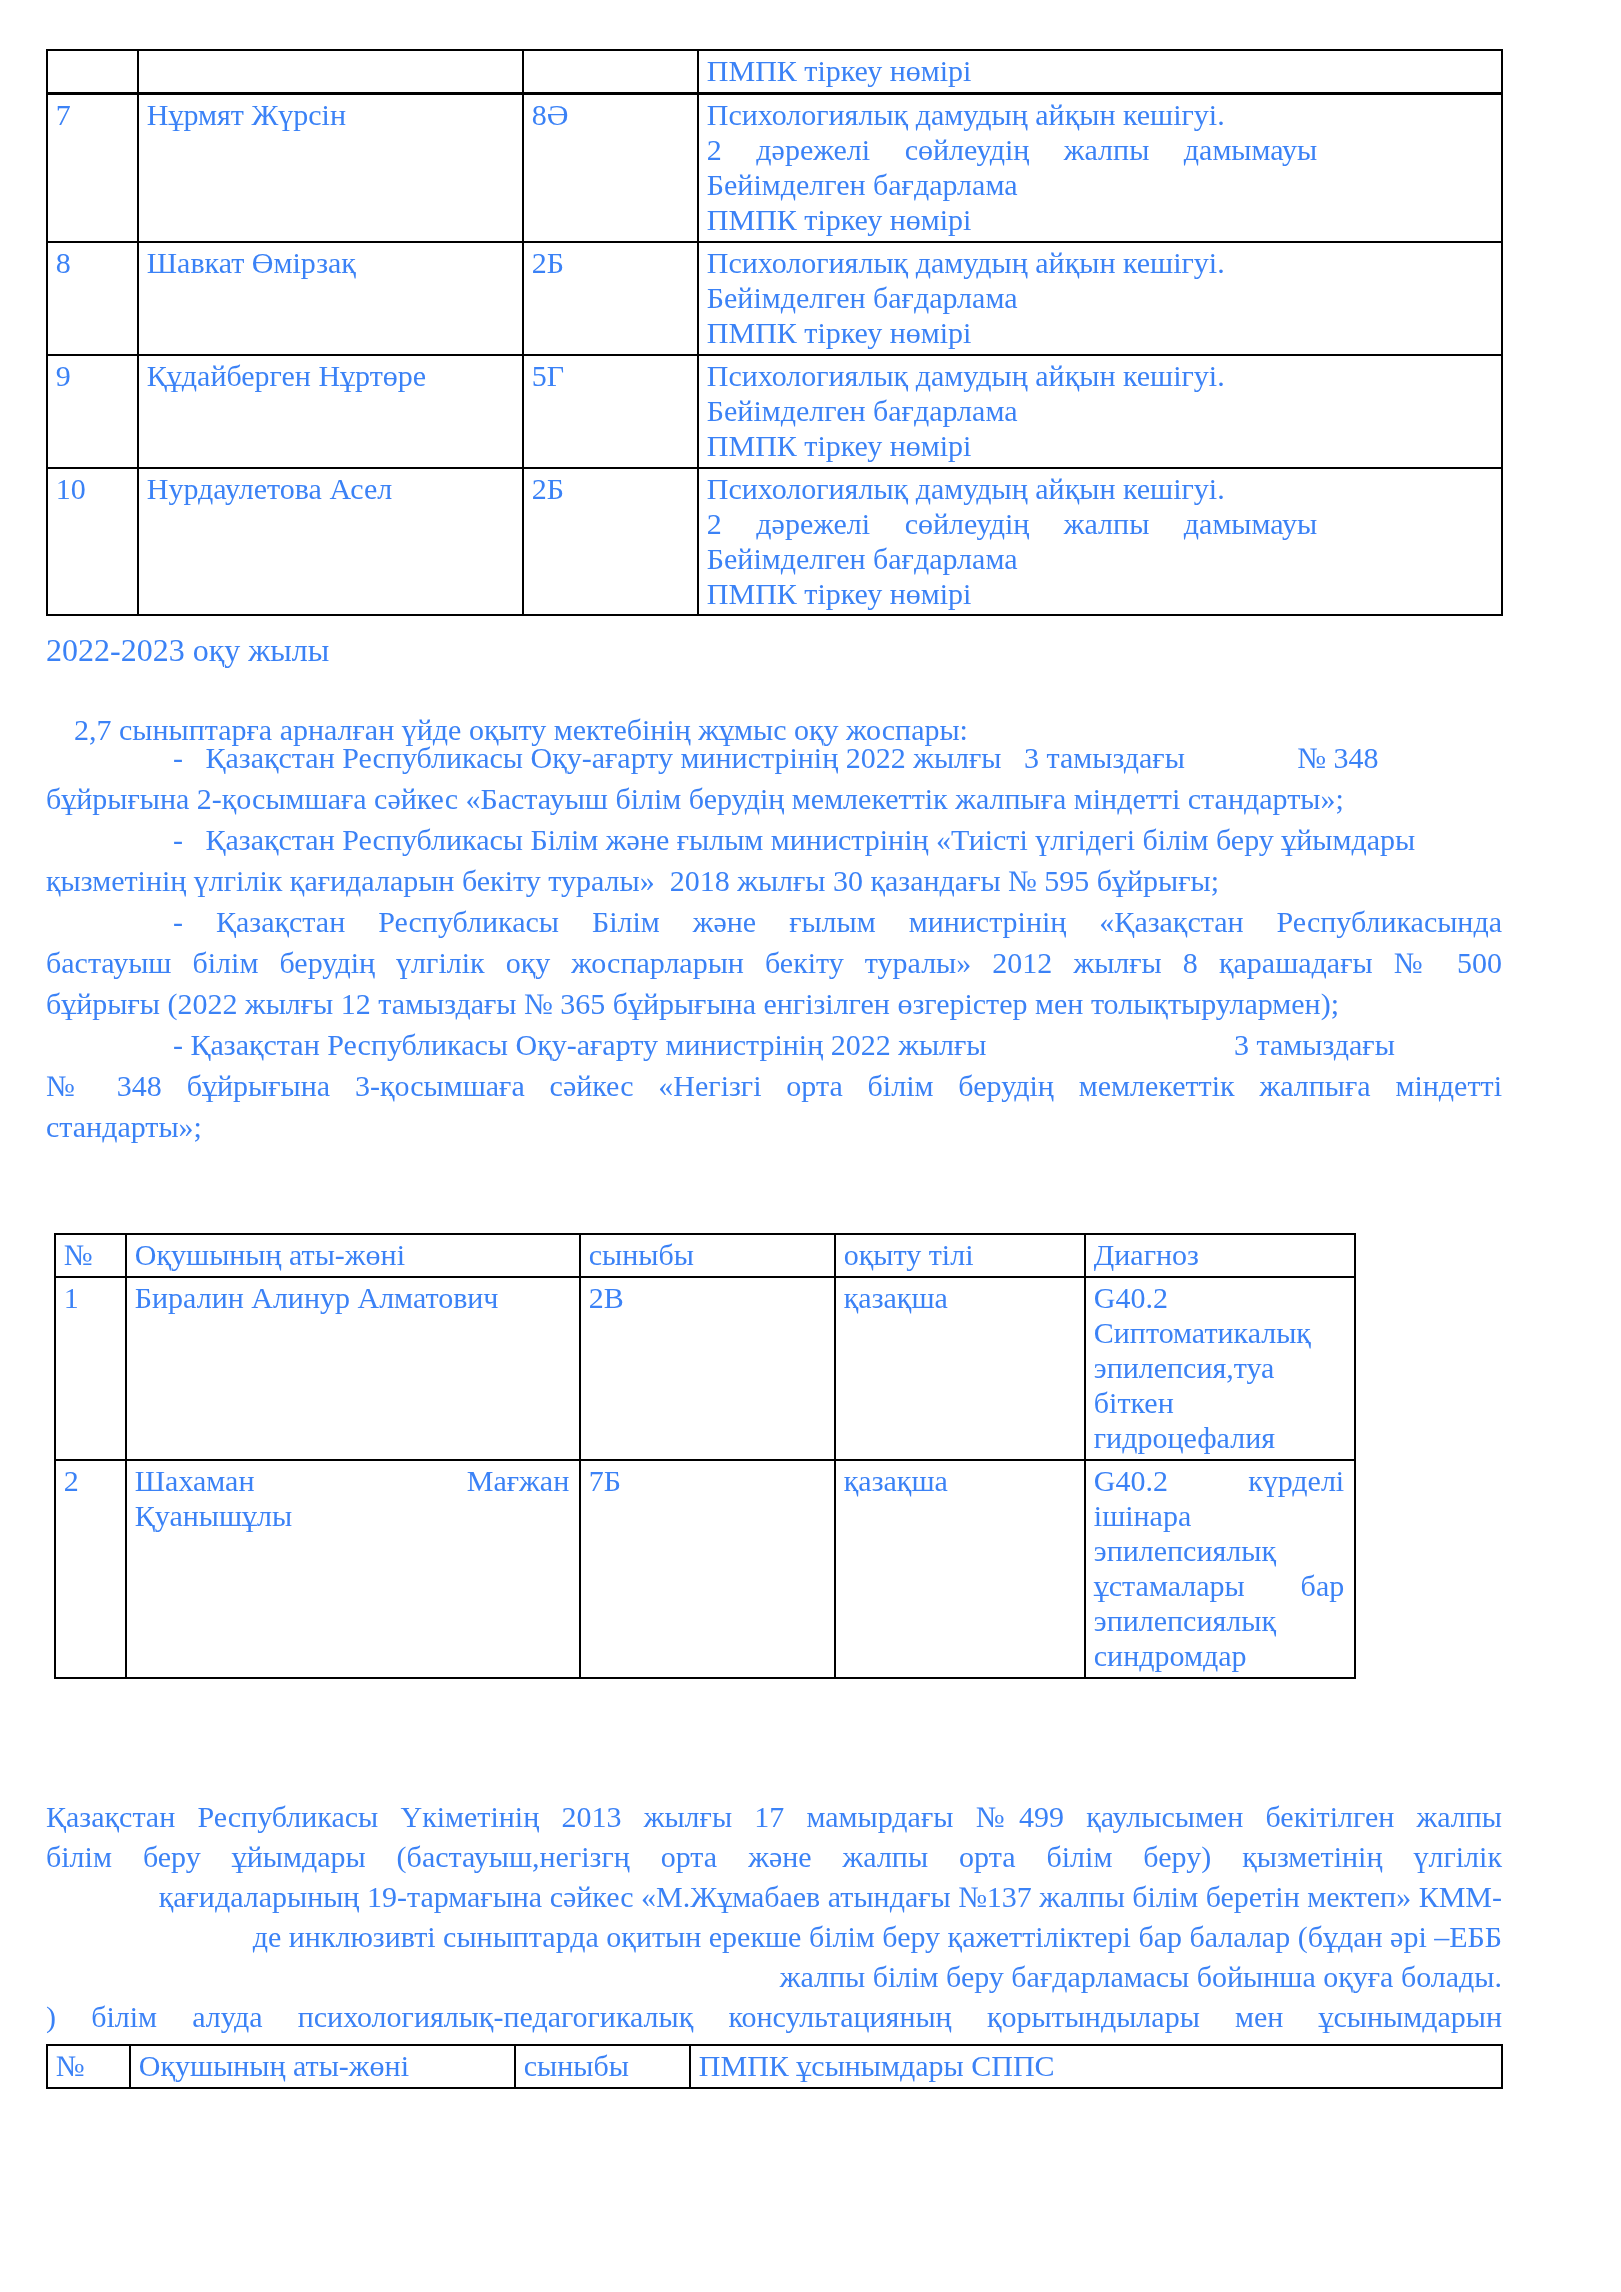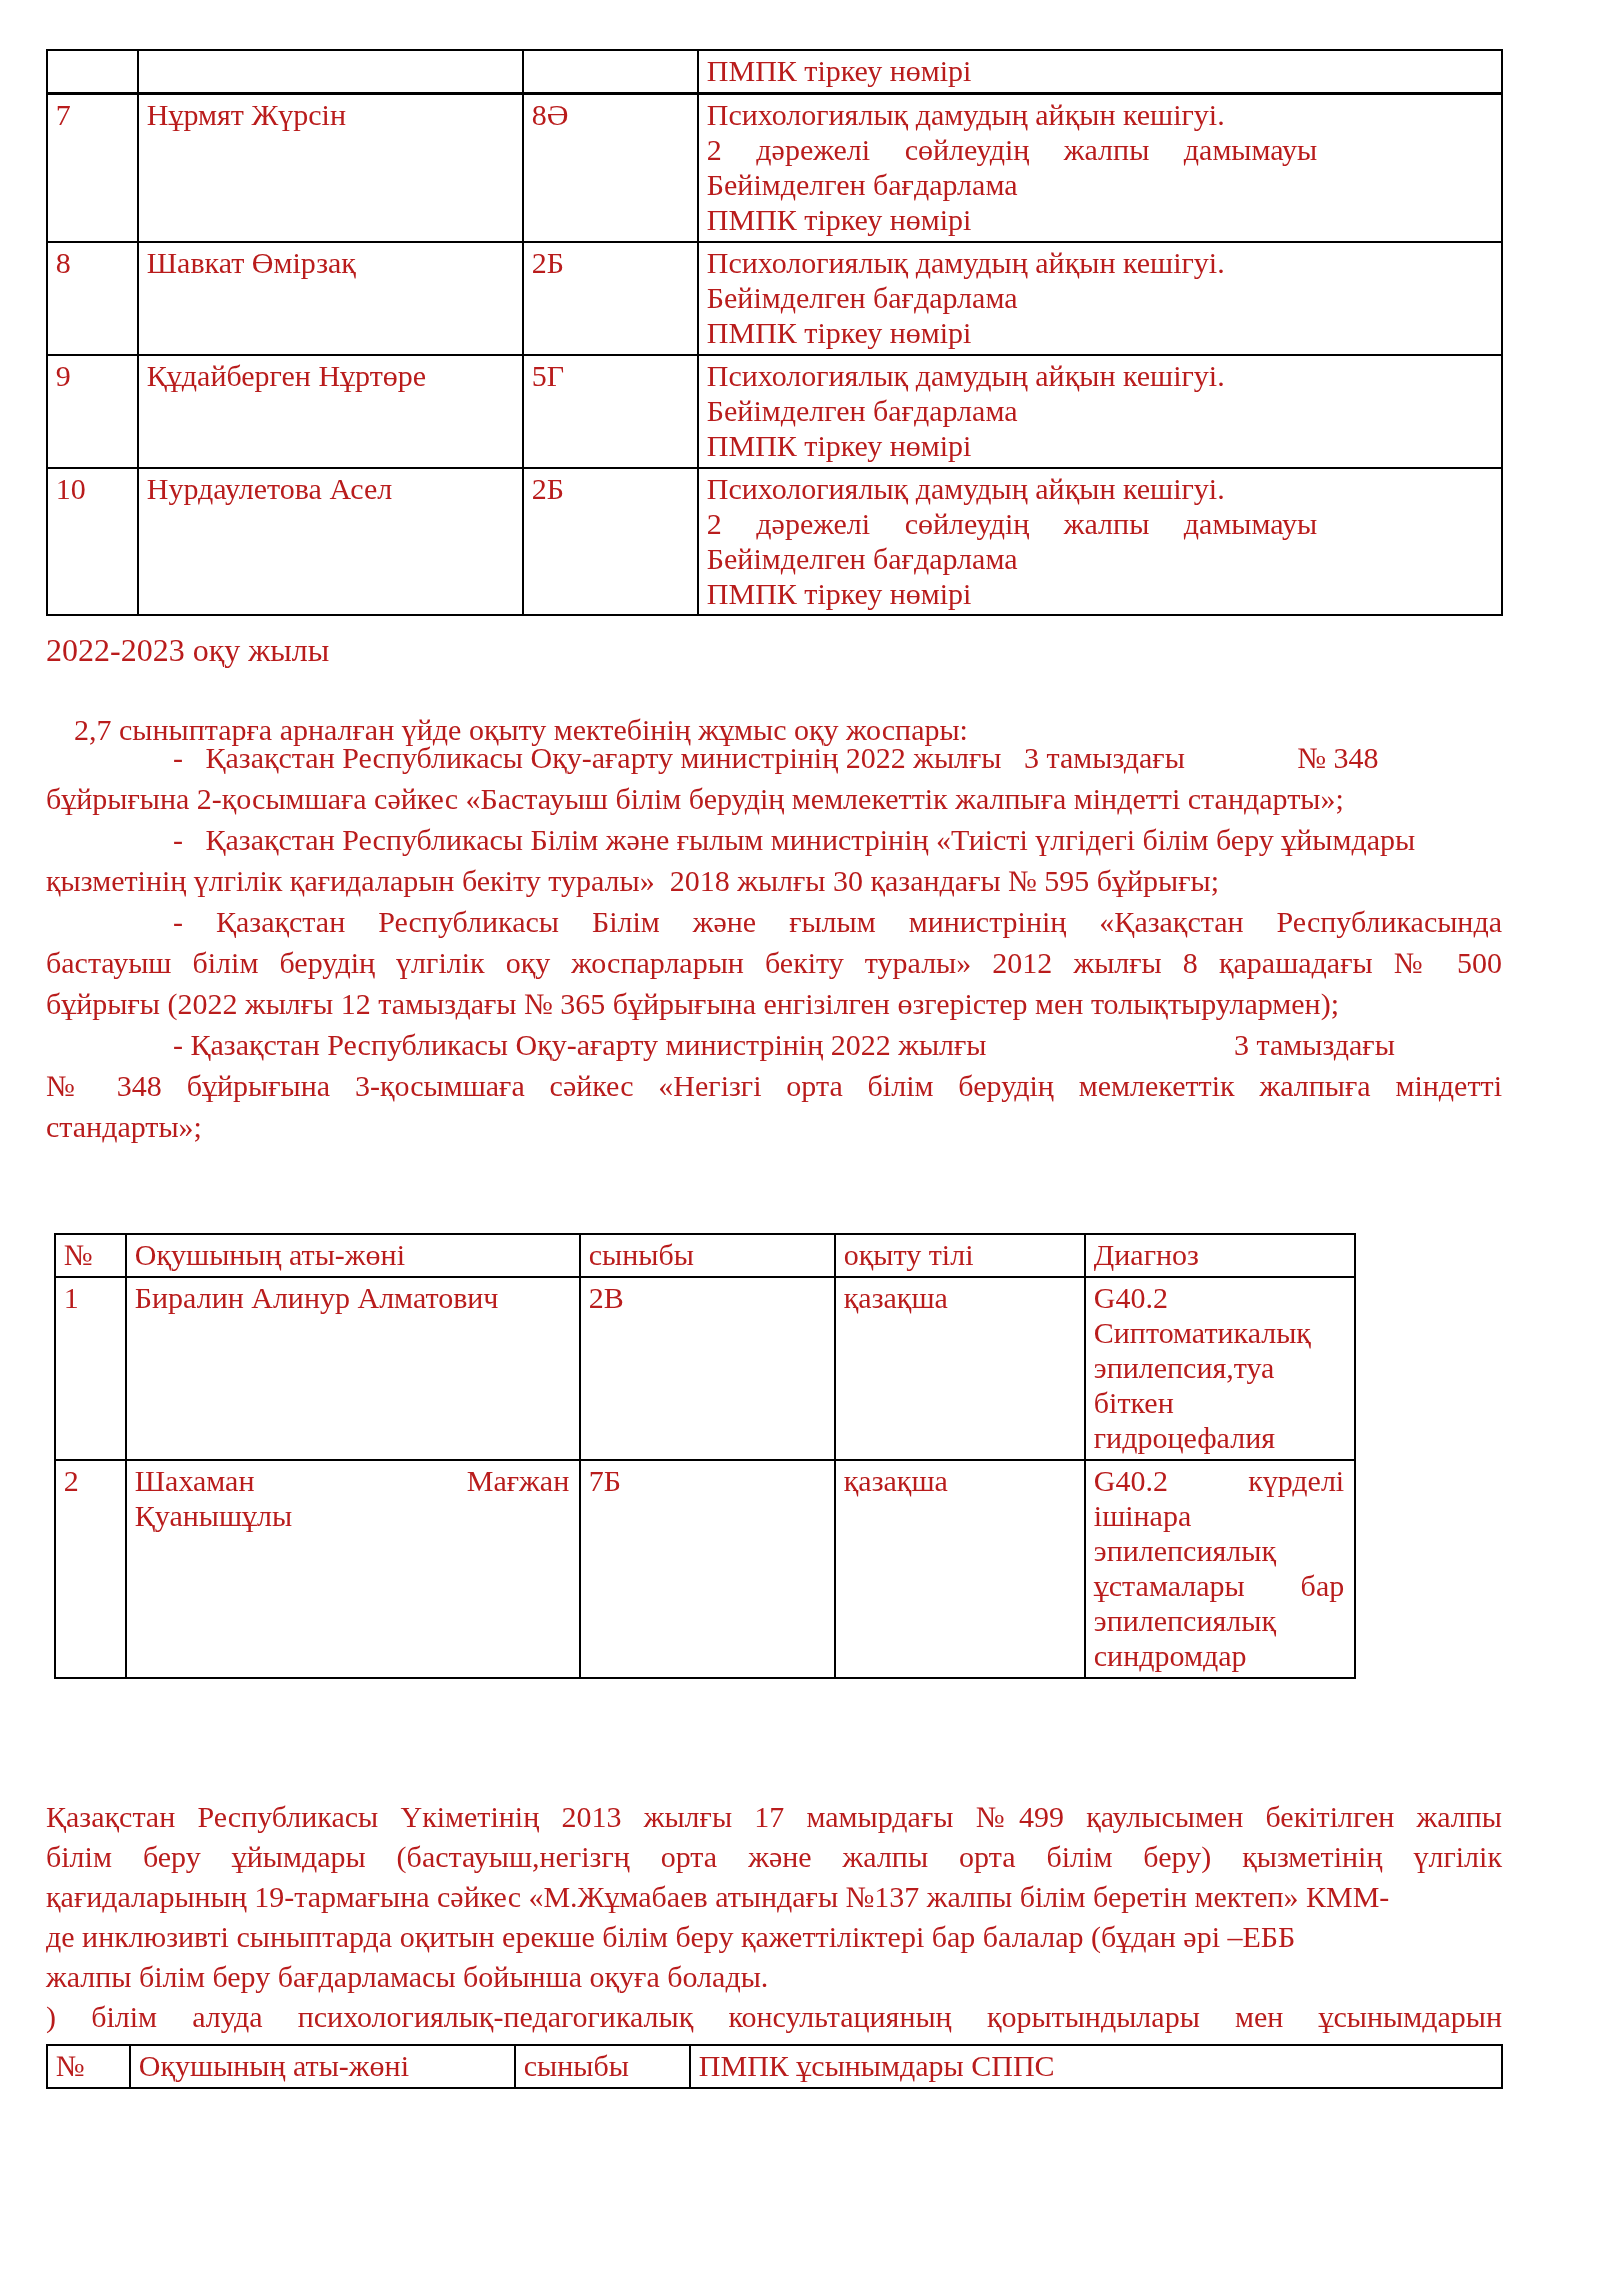--- a/index.html
+++ b/index.html
@@ -1,35 +1,35 @@
 <!DOCTYPE html>
 <html><head>
 <meta charset="utf-8">
 <style>
   html,body{margin:0;padding:0;background:#888;}
   .page{position:relative;width:1621px;height:2293px;background:#ffffff;
-        font-family:"Liberation Serif",serif;color:#b91c1c;overflow:hidden;}
+        font-family:"Liberation Serif",serif;color:#3b82f6;overflow:hidden;}
   table{border-collapse:collapse;table-layout:fixed;position:absolute;background:#fff;}
   td{border:2px solid #000;vertical-align:top;padding:2px 9.8px 3.9px 7.8px;
      font-size:30px;line-height:35px;overflow:hidden;}
   #t1{left:46px;top:49px;width:1456px;border:2.9px solid #000;}
   #t1 tr.carry td{border-bottom:3.9px solid #000;}
   #t2{left:54px;top:1233px;width:1299px;border:2.9px solid #000;}
   #t3{left:46px;top:2044px;width:1456px;border:2.9px solid #000;}
   #t3 td{border:2.9px solid #000;}
   .dl{white-space:nowrap;}
   .ws1{word-spacing:0.9em;}
   .jl{text-align:justify;text-align-last:justify;}
   .year{position:absolute;left:46px;top:632px;font-size:32px;}
   .heading{position:absolute;left:74px;top:689px;font-size:30px;margin-top:24px;}
   .paras{position:absolute;left:46px;top:737px;width:1456px;}
   .pl{font-size:30px;line-height:41px;}
   .ind{padding-left:127px;}
   .closing{position:absolute;left:46px;top:1797px;width:1456px;}
-  .cl{font-size:30px;line-height:40px;}
+  .cl{font-size:30px;line-height:40px;text-align:right;}
   .pagenum{position:absolute;left:0;top:2217px;width:1549px;text-align:center;font-size:26.5px;}
 </style>
 </head>
 <body>
 
 <div class="page">
 
   <table id="t1">
     <colgroup>
         <col style="width:91px">

